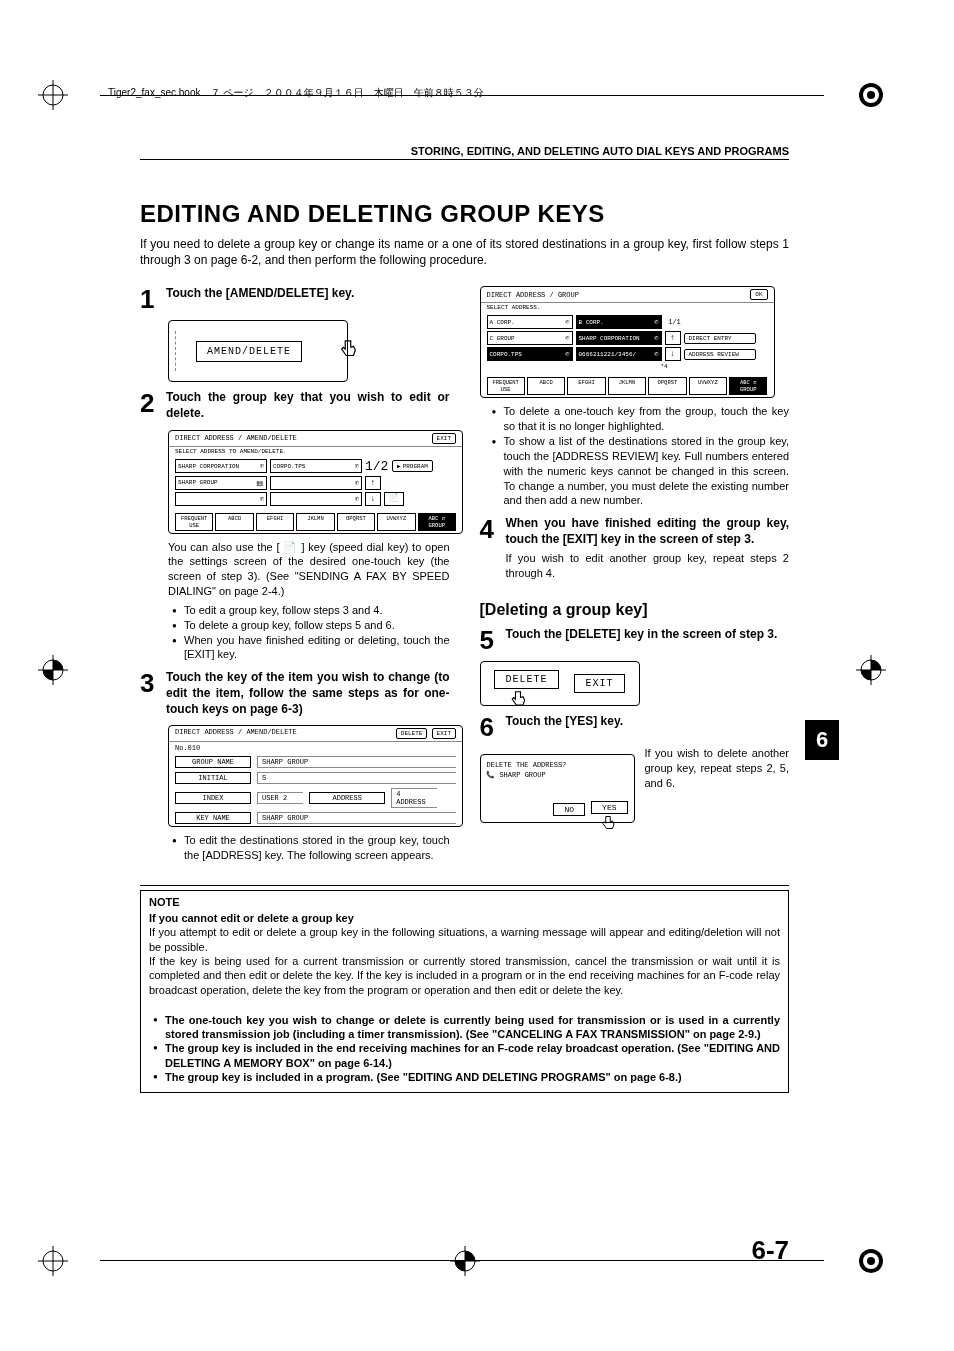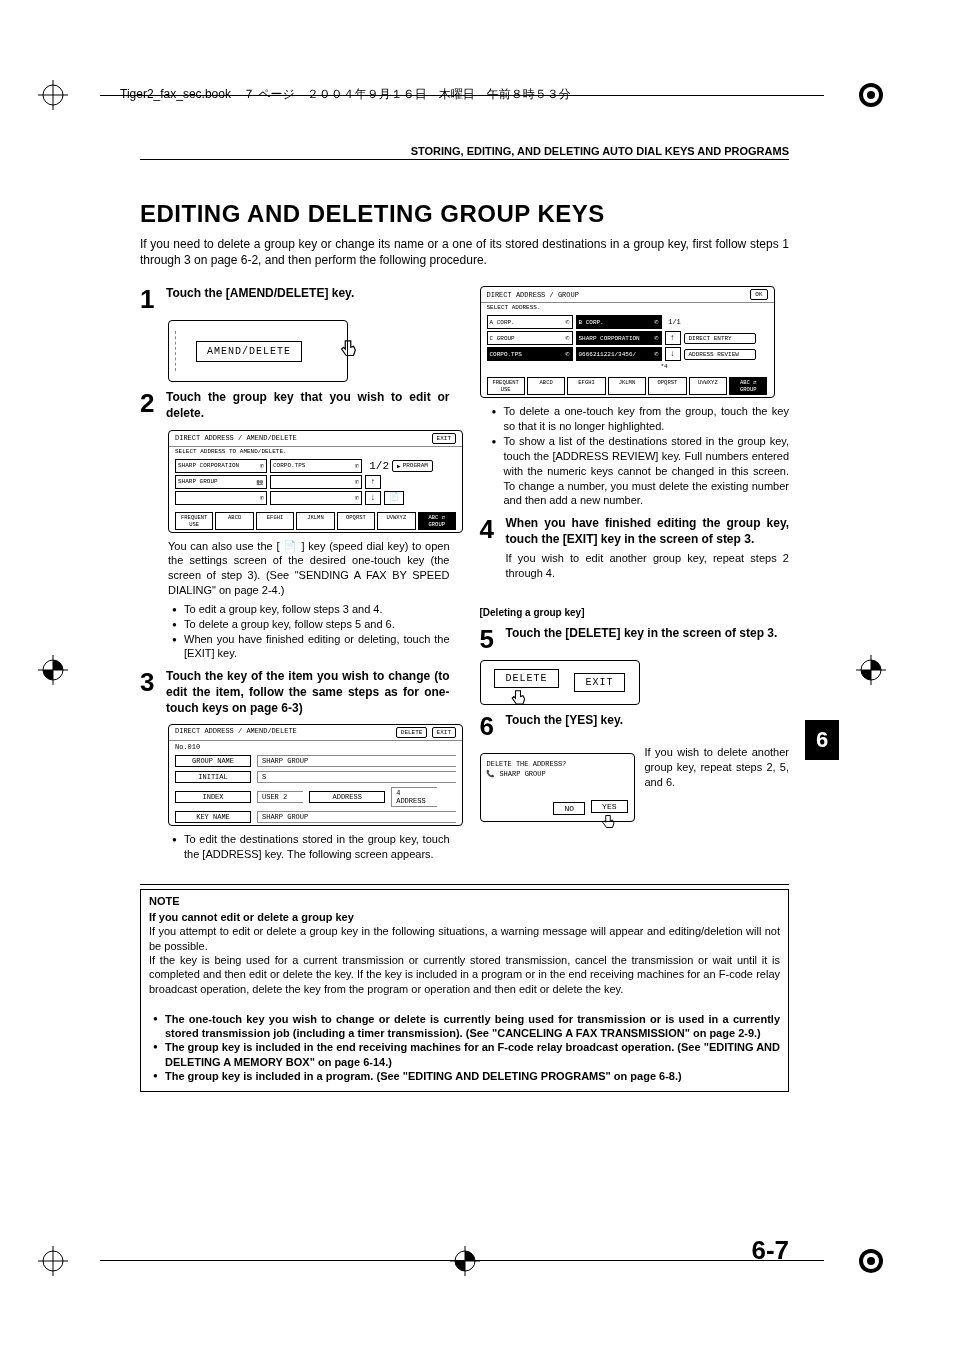--- a/index.html
+++ b/index.html
@@ -34,22 +34,22 @@
     position: absolute;
     bottom: 90px; left: 100px; right: 130px;
     border-top: 1px solid #000;
   }
   .reg-mark-mid-l { top: 655px; left: 38px; }
   .reg-mark-mid-r { top: 655px; right: 68px; }
   .reg-mark-mid-c { bottom: 75px; left: 450px; }
 
   .header-bar {
     position: absolute;
-    top: 86px; left: 120px;
-    font-size: 12px;
+    top: 86px; left: 108px;
+    font-size: 10px;
     white-space: nowrap;
   }
 
   .content {
     position: absolute;
     top: 145px; left: 140px; right: 165px; bottom: 130px;
   }
 
   .breadcrumb {
     font-size: 11px;
@@ -106,22 +106,22 @@
     padding-left: 12px;
     text-align: justify;
   }
   .bullets li::before {
     content: "●";
     font-size: 8px;
     position: absolute; left: 0; top: 3px;
   }
 
   .sub-heading {
-    font-size: 10px; font-weight: bold;
-    margin-top: 26px;
+    font-size: 16px; font-weight: bold;
+    margin-top: 20px;
   }
 
   
   .fig {
     border: 1.5px solid #000;
     border-radius: 4px;
     background: #fff;
     font-family: "Courier New", monospace;
     font-size: 7px;
     margin: 8px 0 6px 28px;
@@ -292,21 +292,21 @@
           <div class="grid-area">
             <div class="row">
               <span class="cell">
                   <span>SHARP CORPORATION</span>
                   <span class="phone-icon"></span>
                 </span>
               <span class="cell">
                   <span>CORPO.TPS</span>
                   <span class="phone-icon"></span>
                 </span>
-              <span style="font-size:11px;width:24px;text-align:right;">1/2</span>
+              <span style="font-size:13px;width:24px;text-align:left;">1/2</span>
               <span class="btn">
                   <span>▶</span>
                   <span>PROGRAM</span>
                 </span>
             </div>
             <div class="row">
               <span class="cell">
                   <span>SHARP GROUP</span>
                   <span class="group-icon"></span>
                 </span>

